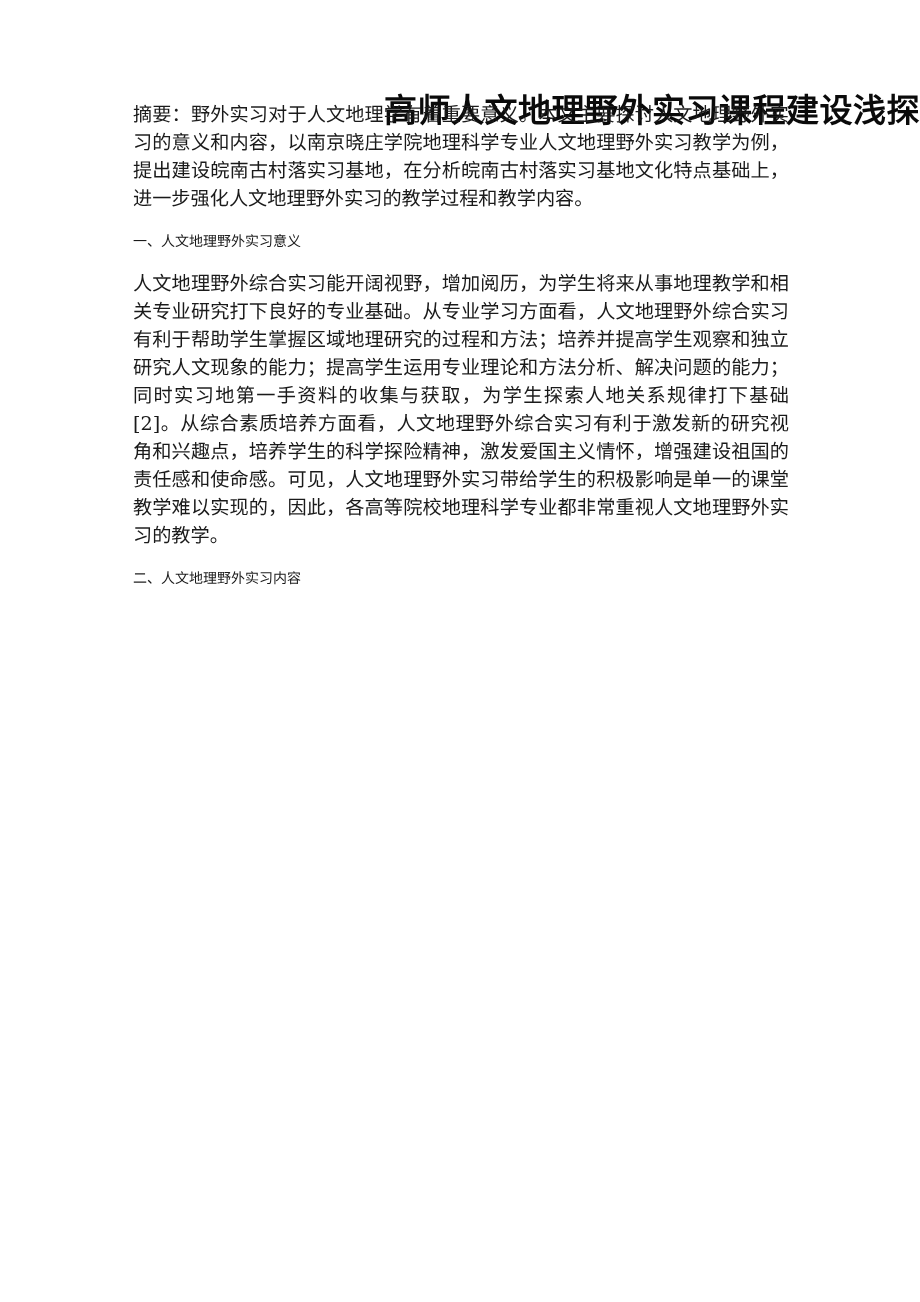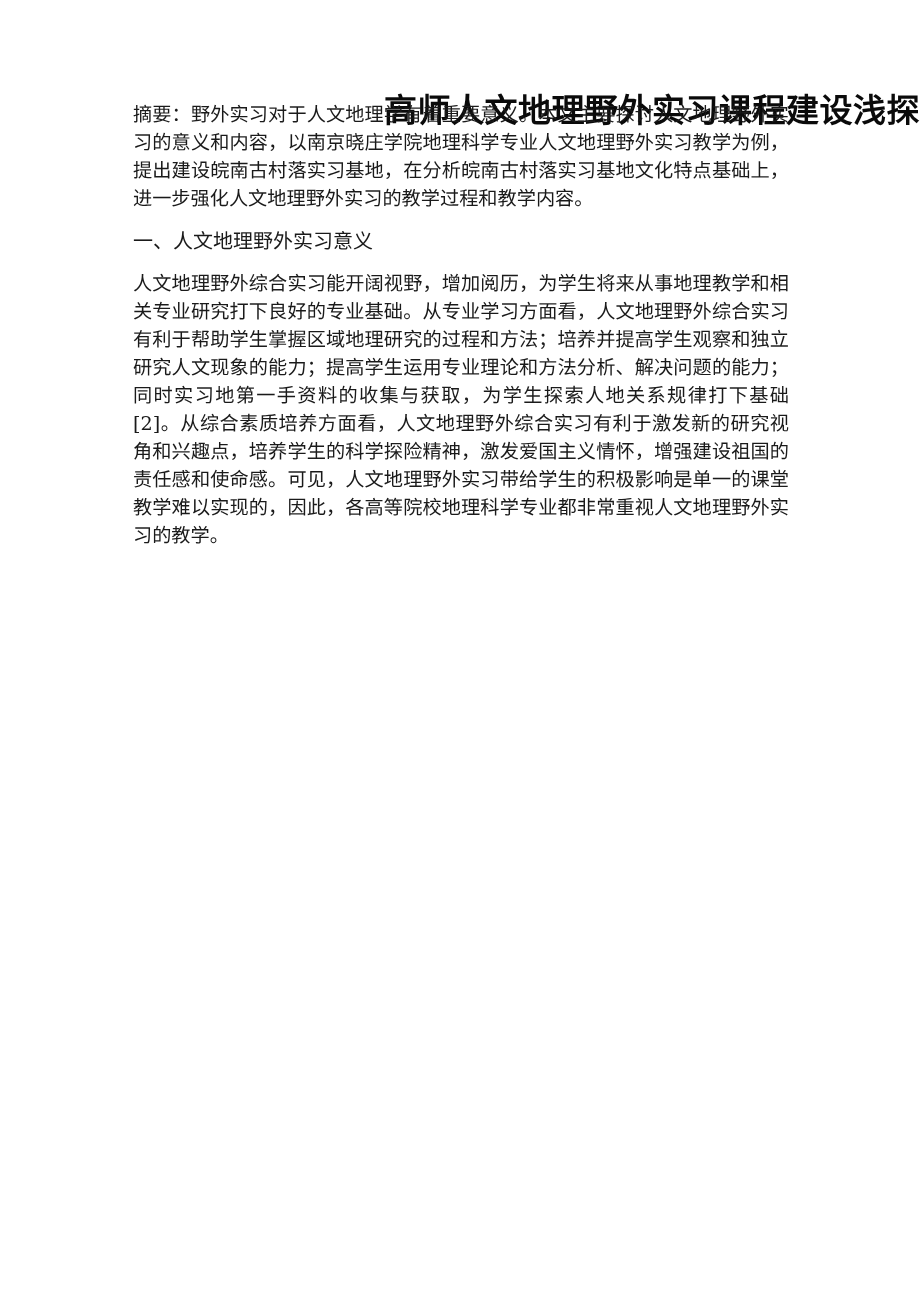--- a/index.html
+++ b/index.html
@@ -48,21 +48,21 @@
     color: #1a1a1a;
     margin: 0 0 15px 0;
     letter-spacing: 0px;
     word-break: break-all;
   }
   p.para.first-body {
     margin-top: 0;
   }
   h2.section-heading {
     font-family: "DejaVu Serif", "Liberation Serif", serif;
-    font-size: 20px;
+    font-size: 14px;
     line-height: 27.2px;
     font-weight: 400;
     color: #1a1a1a;
     margin: 0 0 15px 0;
     letter-spacing: 0px;
   }
   .spacer-abstract {
     height: 101px;
   }
 </style>
@@ -78,16 +78,17 @@
     <div class="spacer-abstract"></div>
 
     <p class="para first-body">摘要：野外实习对于人文地理学有着重要意义。本文主要探讨人文地理野外实习的意义和内容，以南京晓庄学院地理科学专业人文地理野外实习教学为例，提出建设皖南古村落实习基地，在分析皖南古村落实习基地文化特点基础上，进一步强化人文地理野外实习的教学过程和教学内容。</p>
 
 
 
     <h2 class="section-heading">一、人文地理野外实习意义</h2>
 
     <p class="para">人文地理野外综合实习能开阔视野，增加阅历，为学生将来从事地理教学和相关专业研究打下良好的专业基础。从专业学习方面看，人文地理野外综合实习有利于帮助学生掌握区域地理研究的过程和方法；培养并提高学生观察和独立研究人文现象的能力；提高学生运用专业理论和方法分析、解决问题的能力；同时实习地第一手资料的收集与获取，为学生探索人地关系规律打下基础[2]。从综合素质培养方面看，人文地理野外综合实习有利于激发新的研究视角和兴趣点，培养学生的科学探险精神，激发爱国主义情怀，增强建设祖国的责任感和使命感。可见，人文地理野外实习带给学生的积极影响是单一的课堂教学难以实现的，因此，各高等院校地理科学专业都非常重视人文地理野外实习的教学。</p>
 
+    <h2 class="section-heading">二、人文地理野外实习内容</h2>
 
 
   </div>
 </div>
 
 </body></html>

